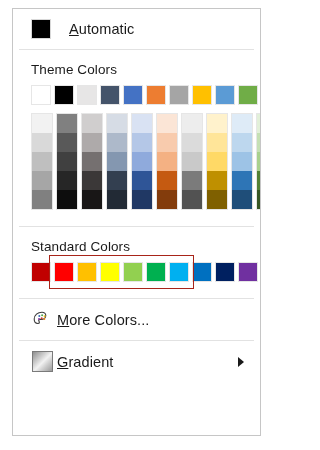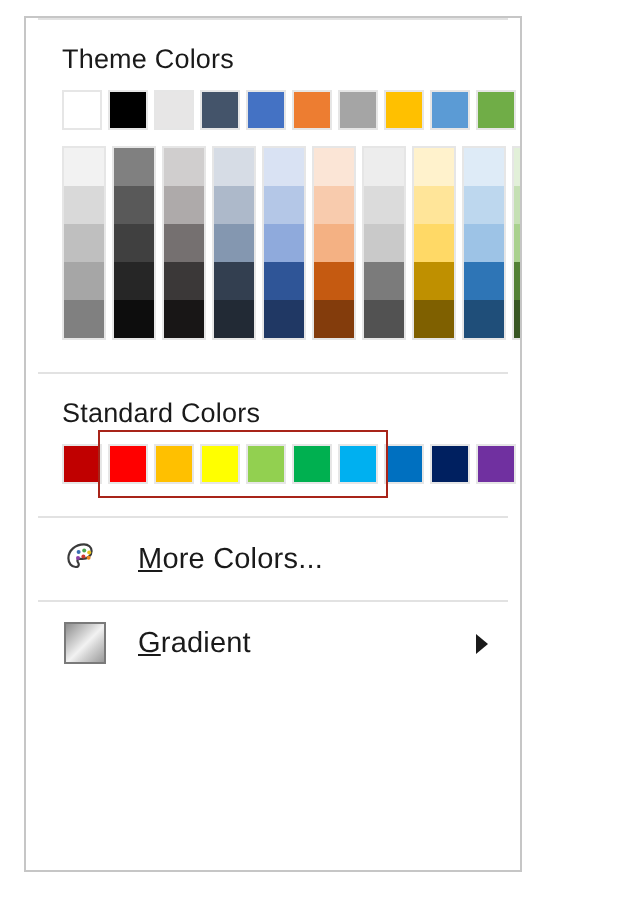--- a/index.html
+++ b/index.html
@@ -123,21 +123,21 @@
   
   .cmd-row {
     height: 41px;
     display: flex;
     align-items: center;
     padding-left: 18px;
     box-sizing: border-box;
     position: relative;
   }
   .cmd-label {
-    margin-left: 16px;
+    margin-left: 4px;
     font-size: 14.5px;
     color: #1a1a1a;
     letter-spacing: .1px;
   }
   .cmd-label .acc {
     text-decoration: underline;
   }
   .icon-box {
     width: 22px;
     height: 22px;
@@ -161,20 +161,24 @@
     border-top: 5px solid transparent;
     border-bottom: 5px solid transparent;
     border-left: 6px solid #1a1a1a;
   }
 </style>
 </head>
 <body>
 
 <div class="menu">
 
+  <div class="auto-row">
+    <span class="auto-swatch"></span>
+    <span class="auto-label"><span class="acc">A</span><span>utomatic</span></span>
+  </div>
 
   <div class="sep"></div>
 
   <div class="section-title">Theme Colors</div>
   <div class="theme-wrap">
     <div class="swatch-row theme-base" id="theme-base-row">
         <div class="sw" style="background: rgb(255, 255, 255);"></div>
         <div class="sw" style="background: rgb(0, 0, 0);"></div>
         <div class="sw" style="background: rgb(231, 230, 230);"></div>
         <div class="sw" style="background: rgb(68, 84, 106);"></div>

